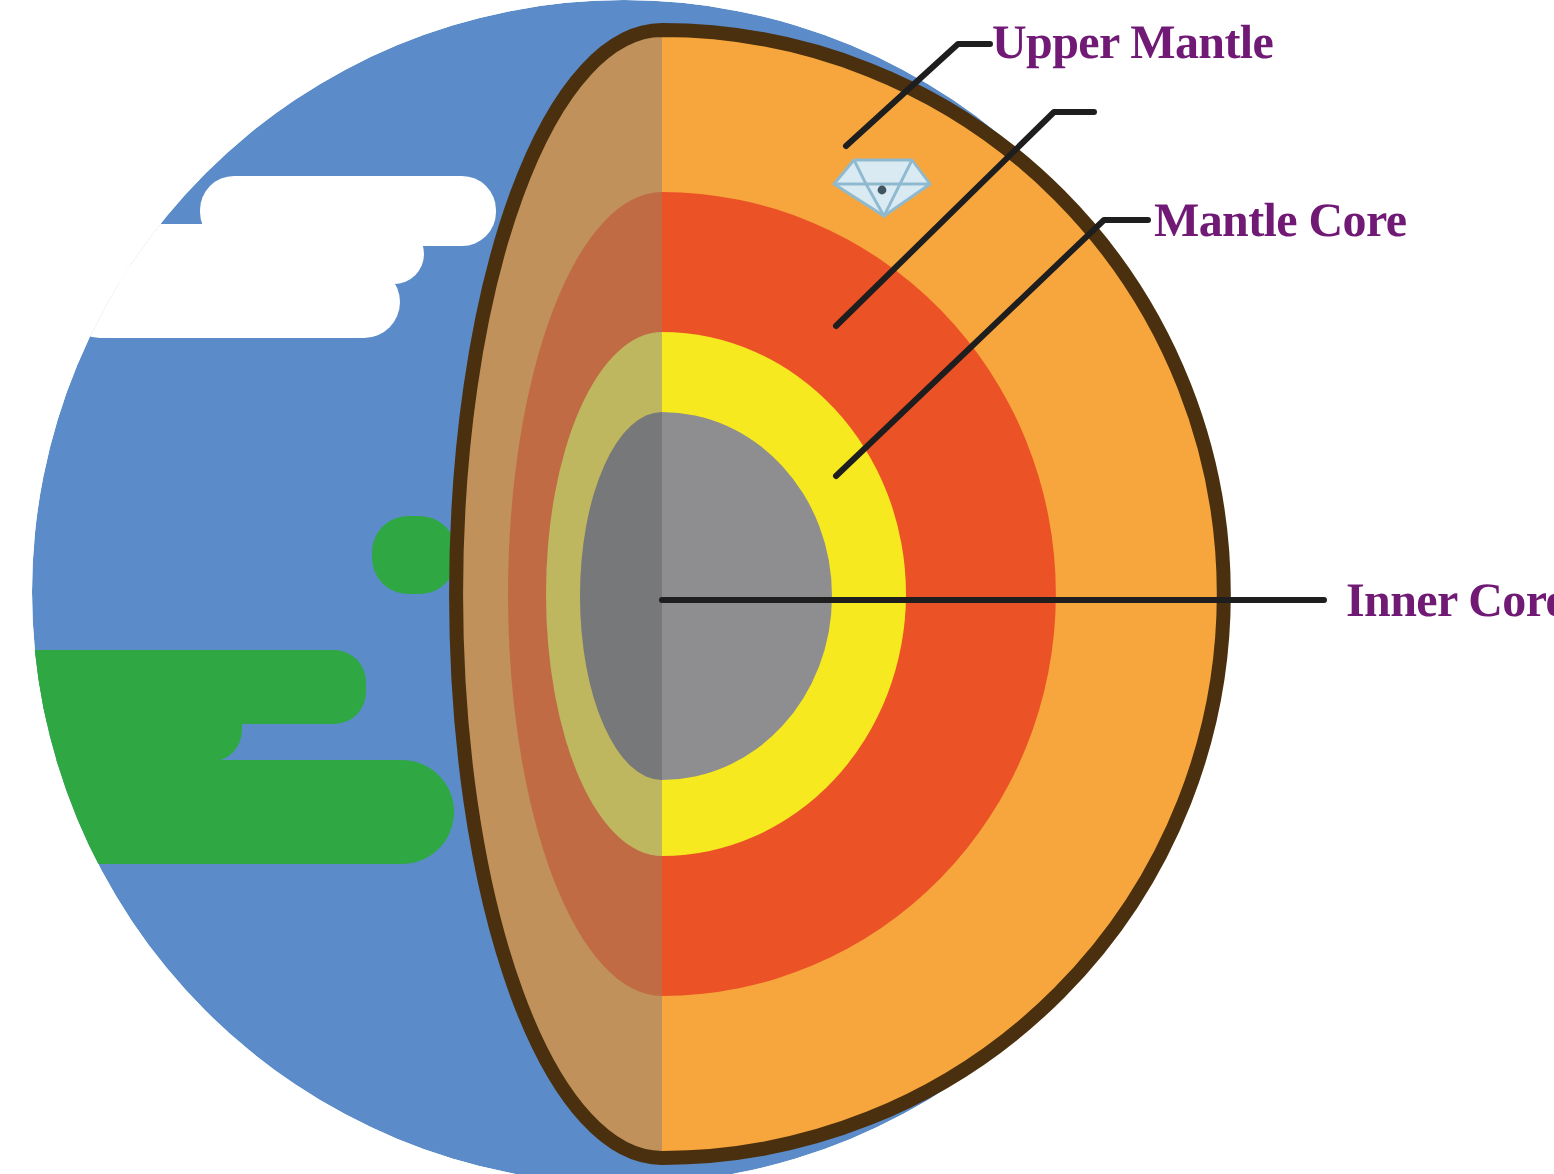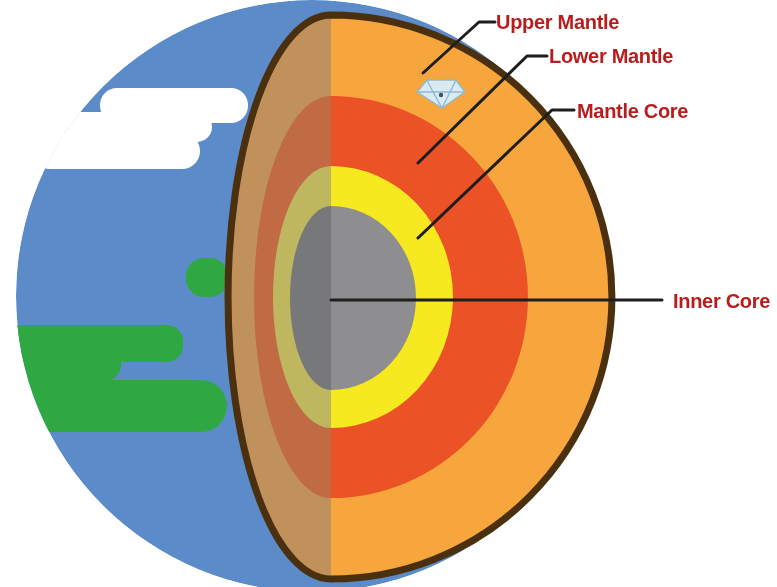--- a/index.html
+++ b/index.html
@@ -6,26 +6,27 @@
   #stage{
     position:relative;
     width:777px;height:587px;
     background:#ffffff;
     overflow:hidden;
     font-family:"Liberation Sans", sans-serif;
   }
   #art{position:absolute;left:0;top:0;}
   .label{
     position:absolute;
-    font-size:20px;
+    font-size:24px;
     font-weight:700;
     letter-spacing:-0.3px;
-    color:#b91c1c;
+    color:#701a75;
     line-height:26px;
     white-space:nowrap;
+    font-family:Liberation Serif, serif;
   }
   .label-upper-mantle{left:496px;top:9px;}
   .label-lower-mantle{left:549px;top:43px;}
   .label-outer-core{left:577px;top:98px;}
   .label-inner-core{left:673px;top:288px;}
 </style>
 </head>
 <body>
 
 <div id="stage">
@@ -81,17 +82,16 @@
 
     <g stroke="#1E1E1E" stroke-width="3" fill="none" stroke-linecap="round" stroke-linejoin="round">
       <polyline points="495,22 479,22 423,73"></polyline>
       <polyline points="547,56 527,56 418,163"></polyline>
       <polyline points="574,110 552,110 418,238"></polyline>
       <line x1="331" y1="300" x2="662" y2="300"></line>
     </g>
   </svg>
 
   <div class="label label-upper-mantle">Upper Mantle</div>
-  <div class="label label-lower-mantle">Lower Mantle</div>
   <div class="label label-outer-core">Mantle Core</div>
   <div class="label label-inner-core">Inner Core</div>
 
 </div>
 
 </body></html>

